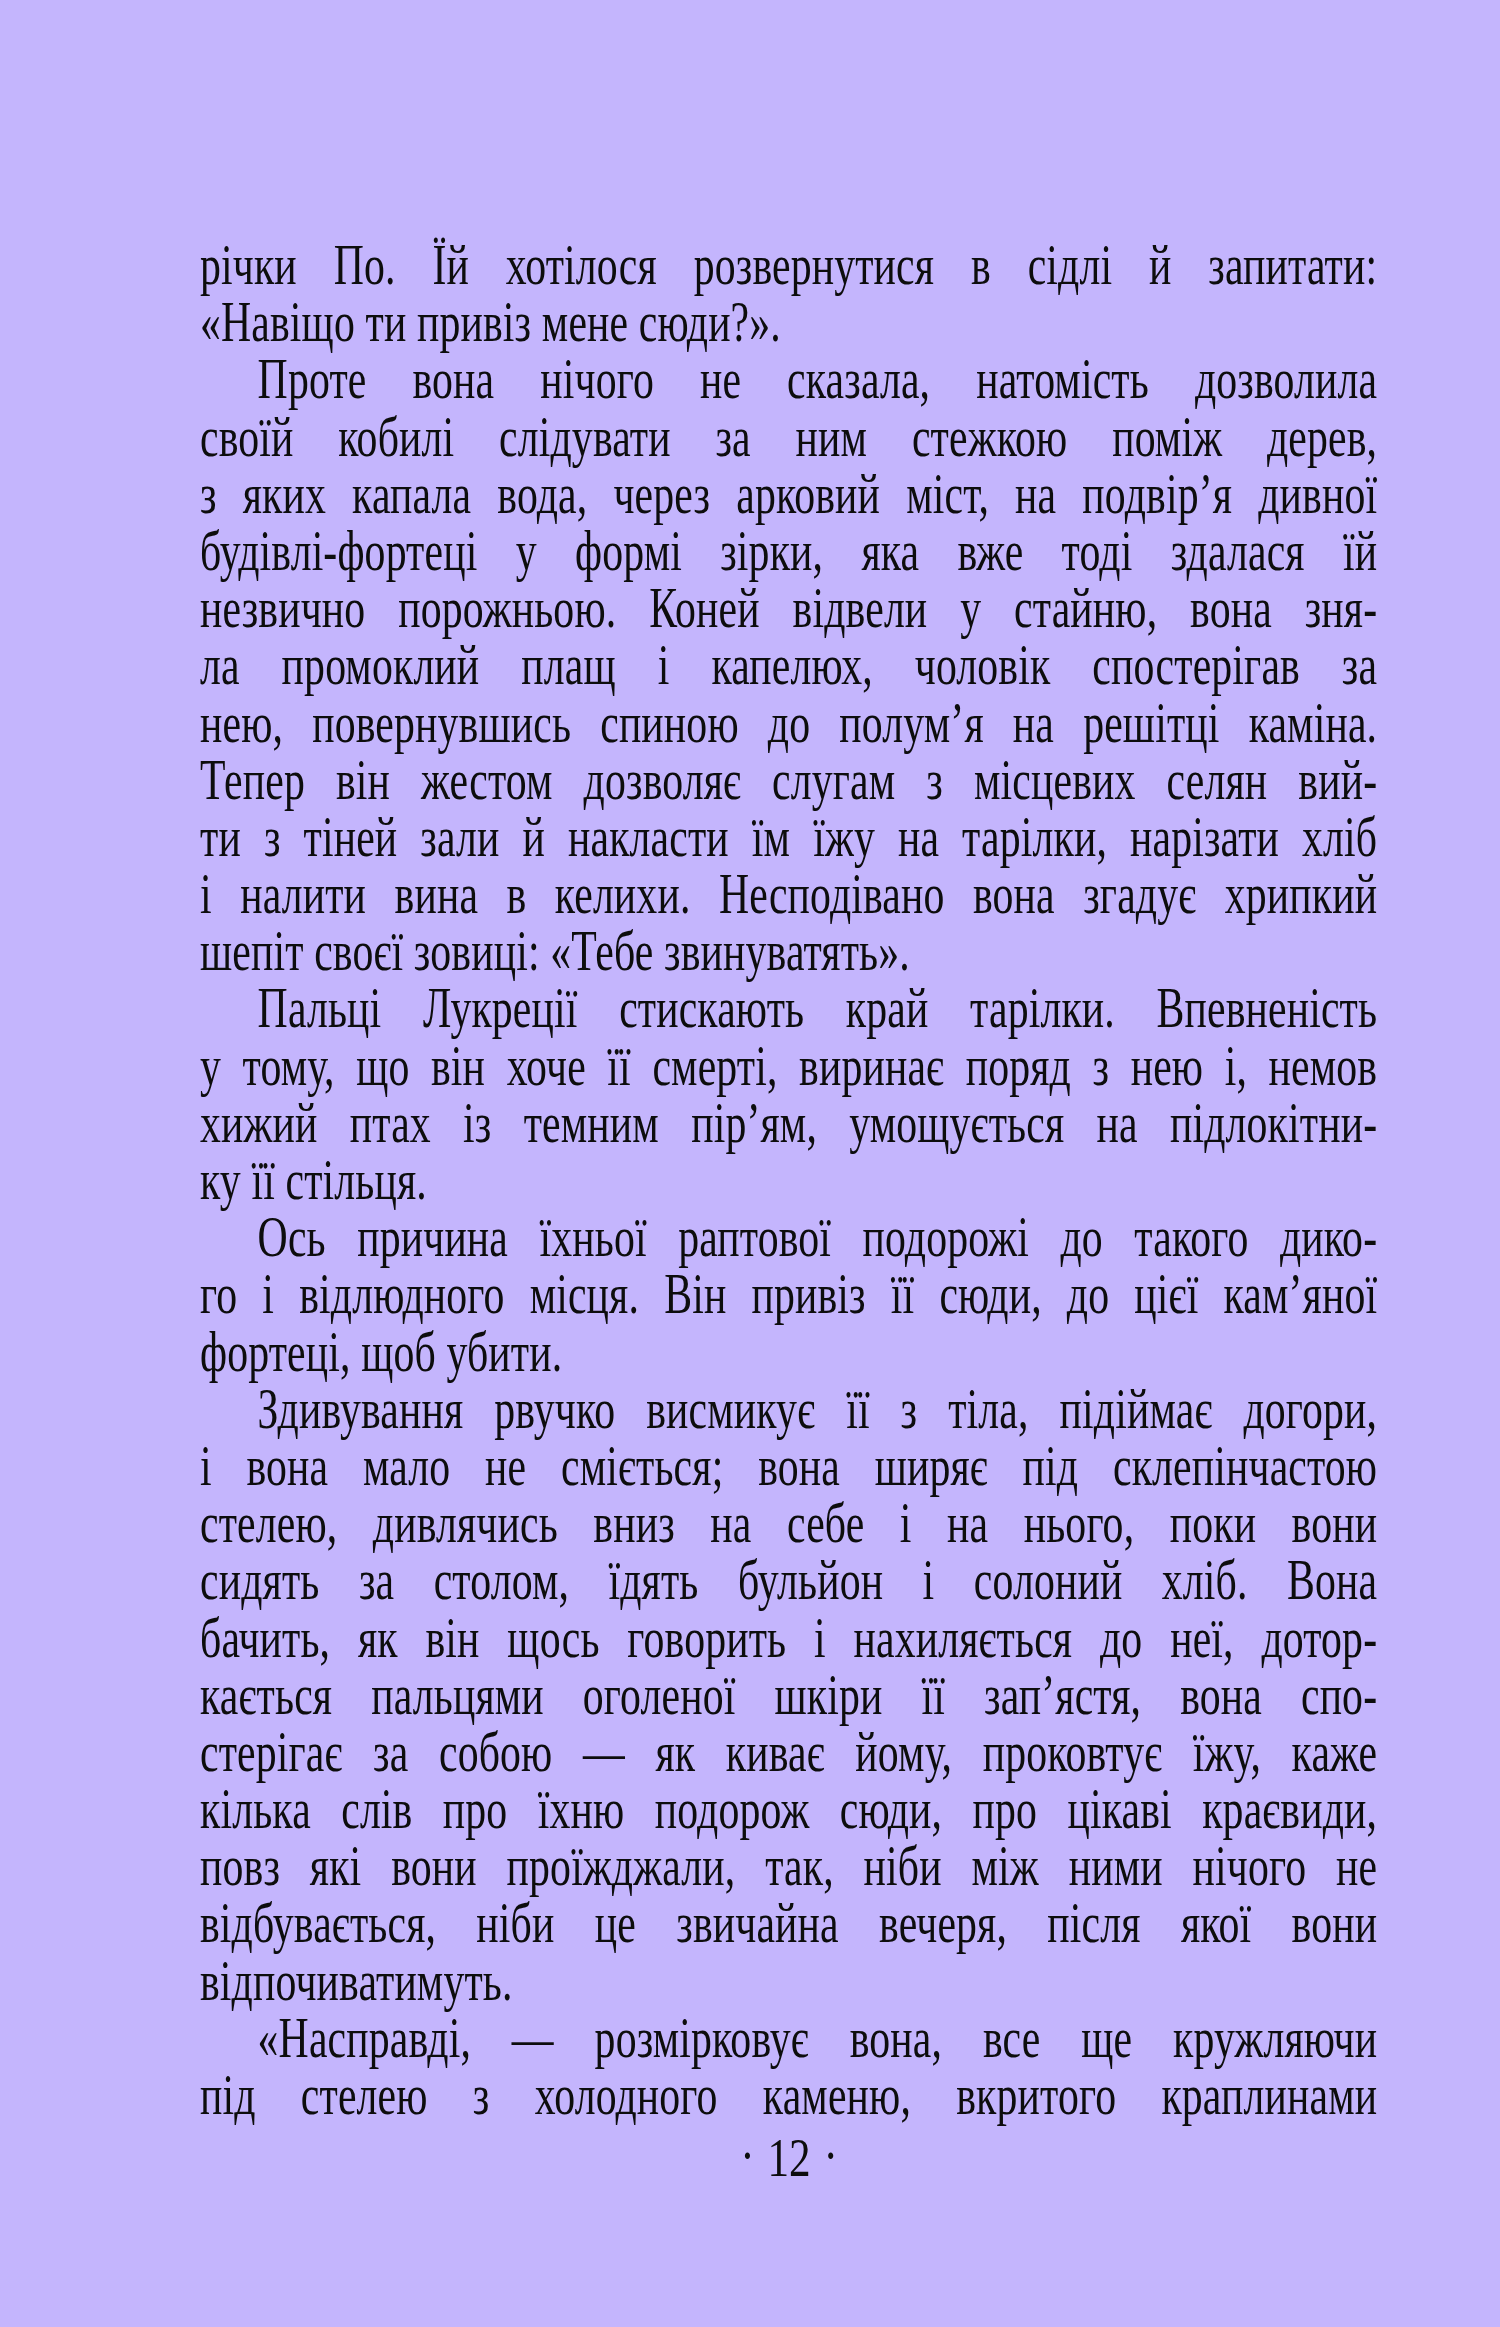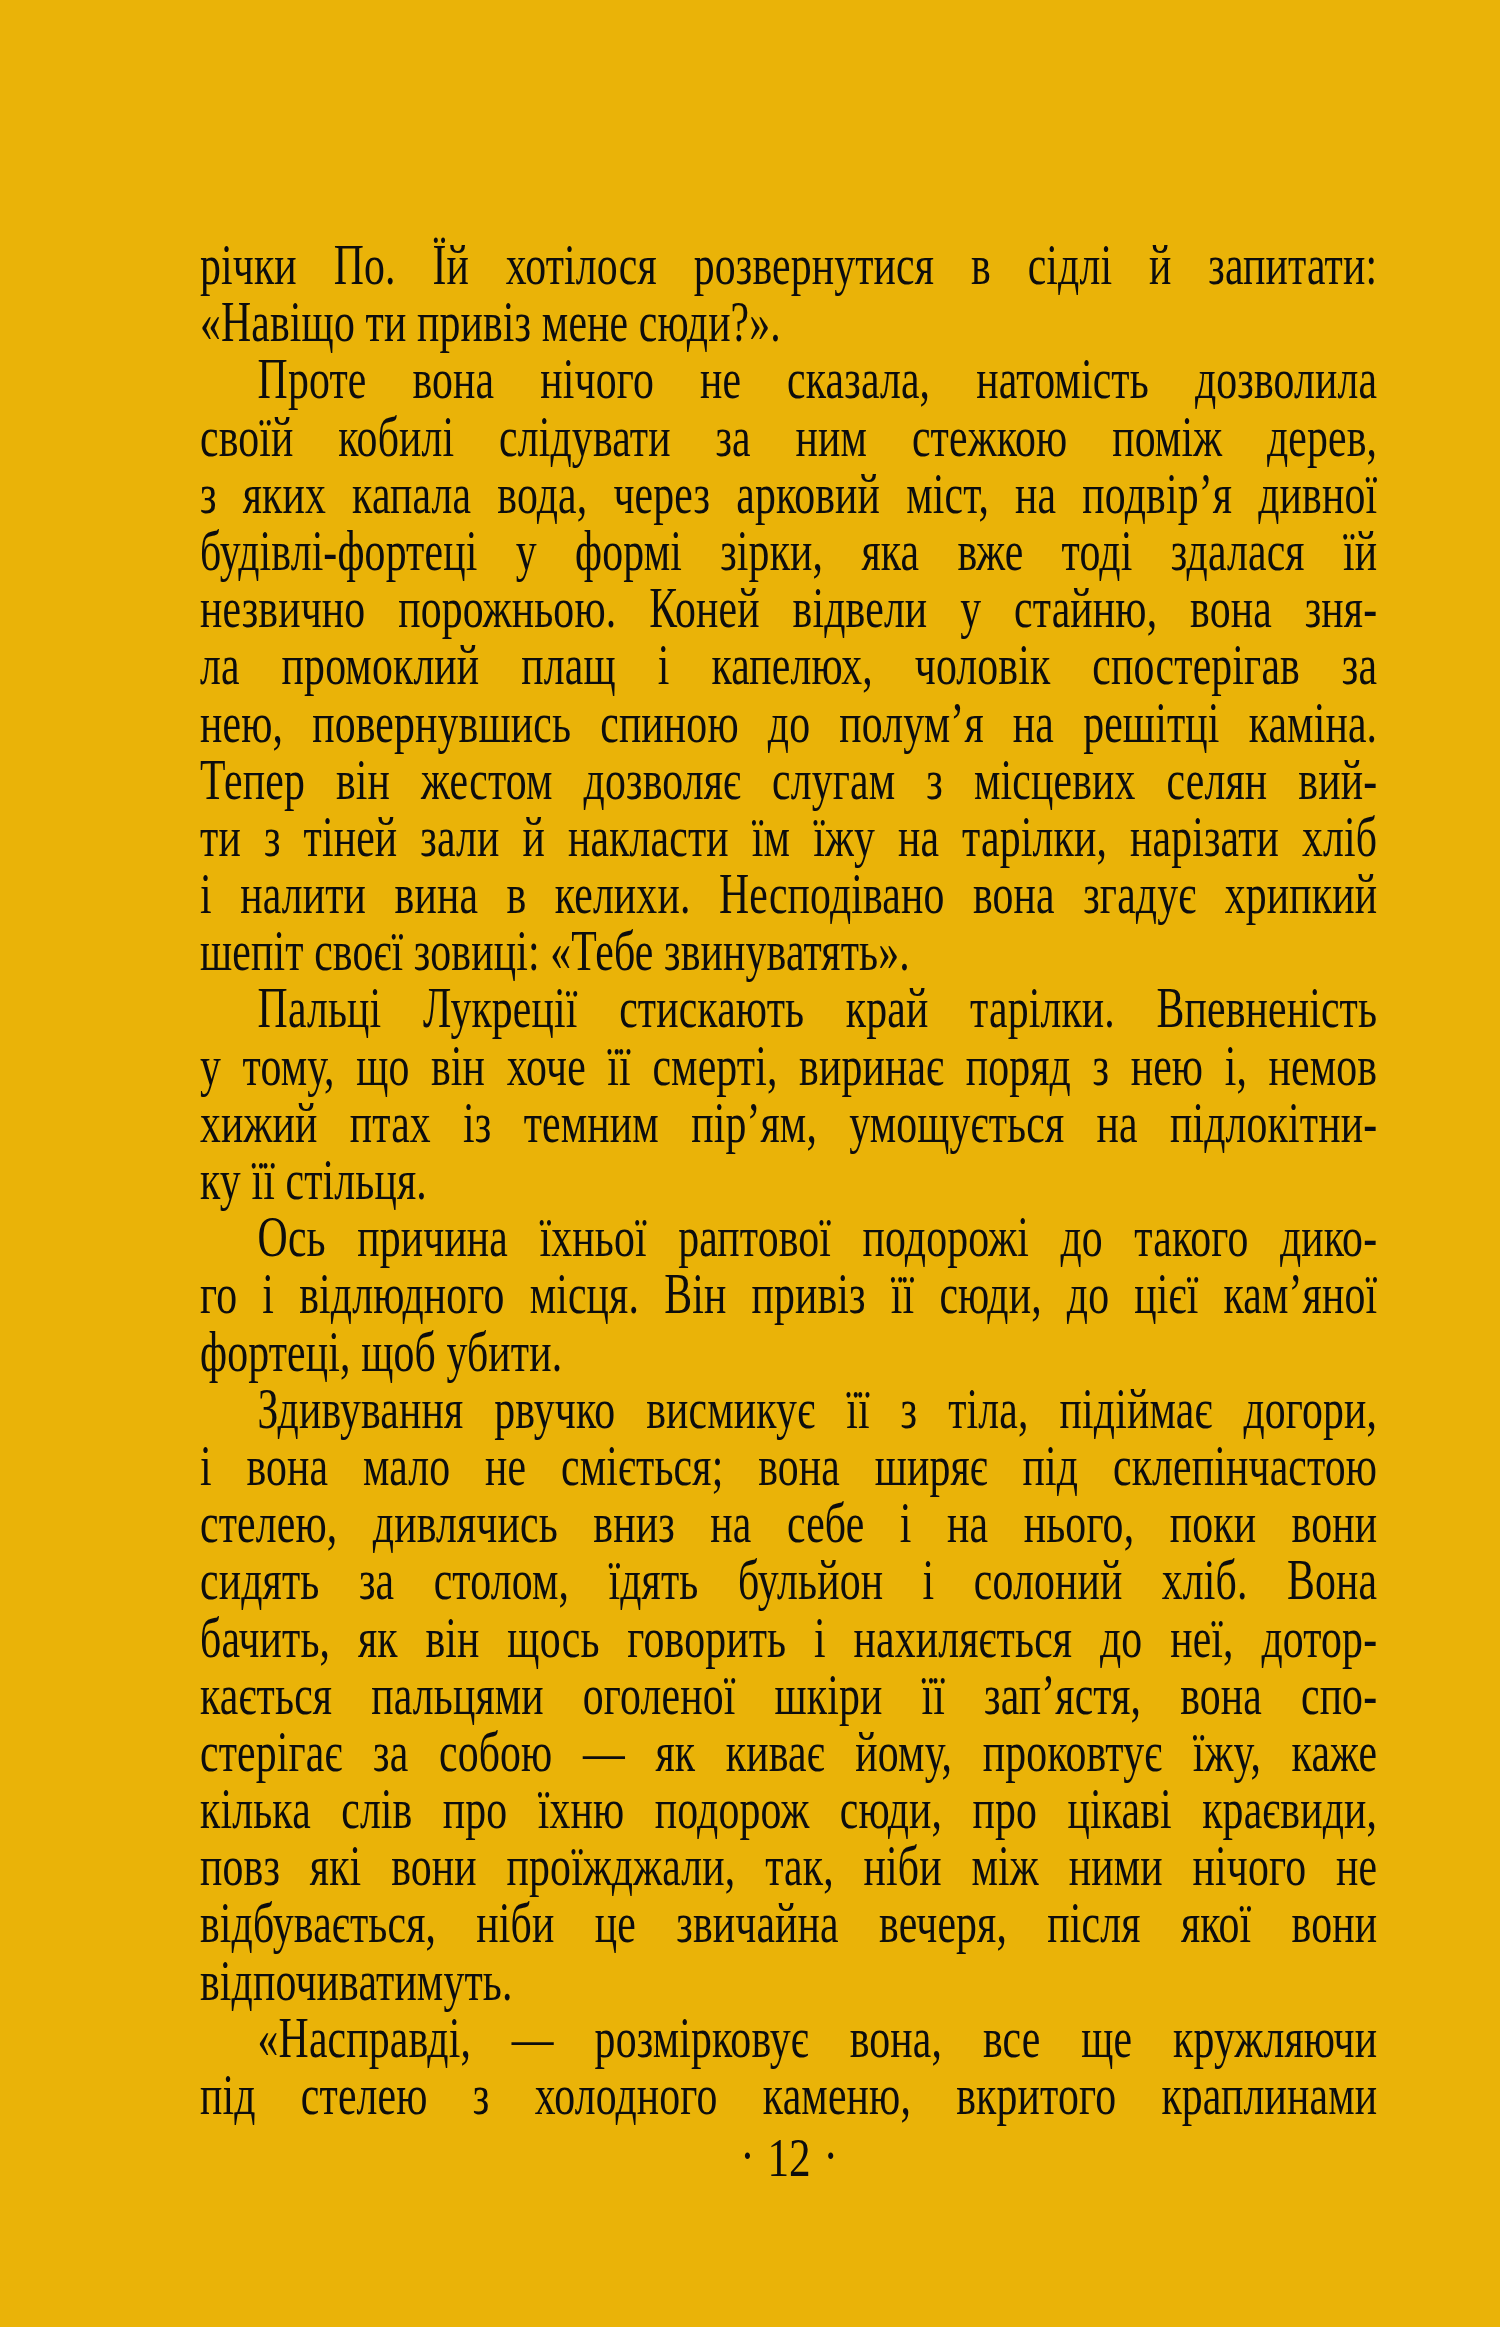--- a/index.html
+++ b/index.html
@@ -11,21 +11,21 @@
     width: 1500px;
     height: 2327px;
     position: relative;
     font-family: "Liberation Serif", "DejaVu Serif", serif;
     color: #0d0d0d;
     overflow: hidden;
   }
   .page {
     position: absolute;
     inset: 0;
-    background: #eab308;
+    background: #c4b5fd;
   }
   
   .text-block {
     position: absolute;
     left: 200px;
     top: 236px;
     width: 1635px;
     transform: scaleX(0.72);
     transform-origin: 0 0;
   }

